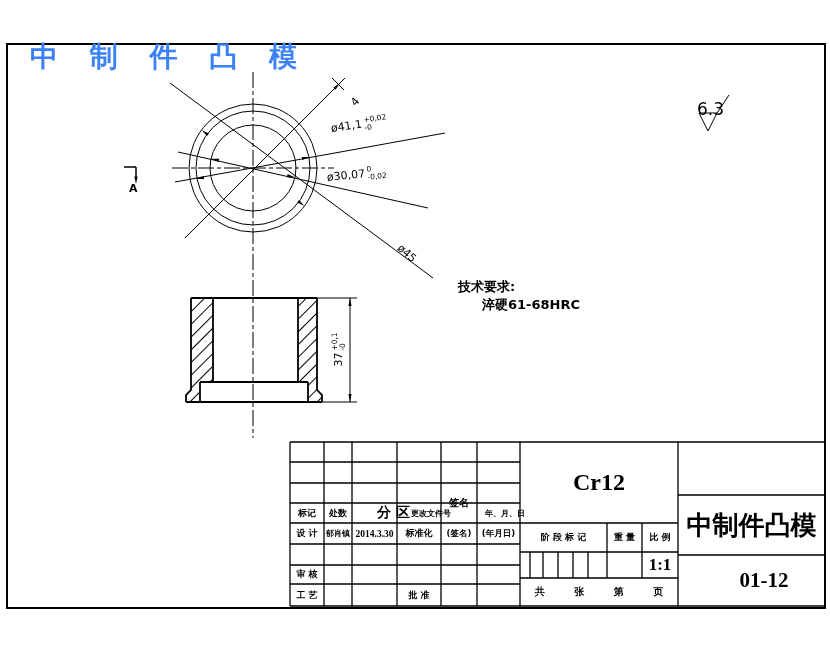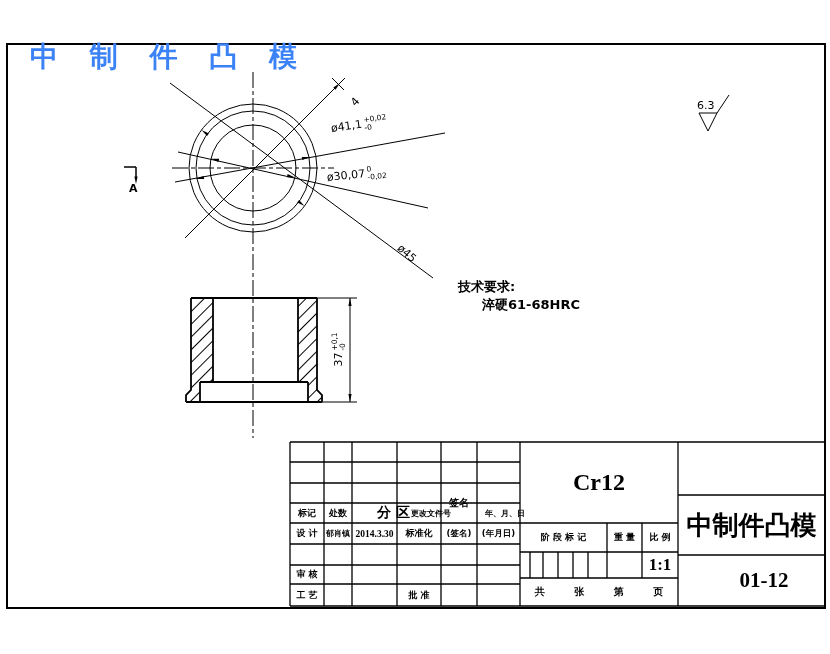--- a/index.html
+++ b/index.html
@@ -153,21 +153,21 @@
   <span>4</span>
 </div>
 <div class="dim" style="left:305px;top:342px;width:66px;justify-content:center;transform:rotate(-90deg);transform-origin:center">
   <span>37</span>
   <span class="tol">
     <span>+0,1</span>
     <span>-0</span>
   </span>
 </div>
 
-<div class="t" style="left:697px;top:99px;font-size:11px">6.3</div>
+<div class="t" style="left:697px;top:99px;font-size:17px">6.3</div>
 <div class="t" style="left:129px;top:182px;font-size:11px;font-weight:bold">A</div>
 
 <div class="techreq" style="left:458px;top:278px">技术要求:</div>
 <div class="techreq" style="left:482px;top:296px">淬硬61-68HRC</div>
 
 <div class="cell" style="left:290px;top:503px;width:34px;height:20px;font-size:9px">标记</div>
 <div class="cell" style="left:324px;top:503px;width:28px;height:20px;font-size:9px">处数</div>
 <div class="cell" style="left:371px;top:503px;width:45px;height:20px;font-size:14px">分 区</div>
 <div class="cell" style="left:409px;top:503px;width:44px;height:20px;font-size:8px">更改文件号</div>
 <div class="cell" style="left:441px;top:487px;width:36px;height:32px;font-size:10px">签名</div>

